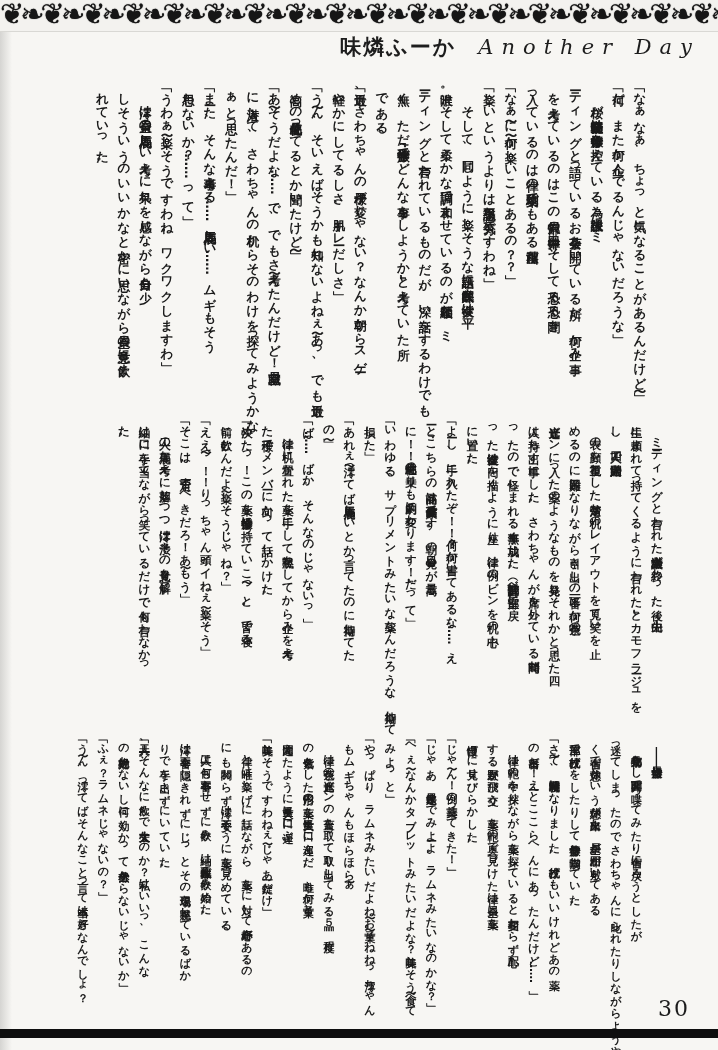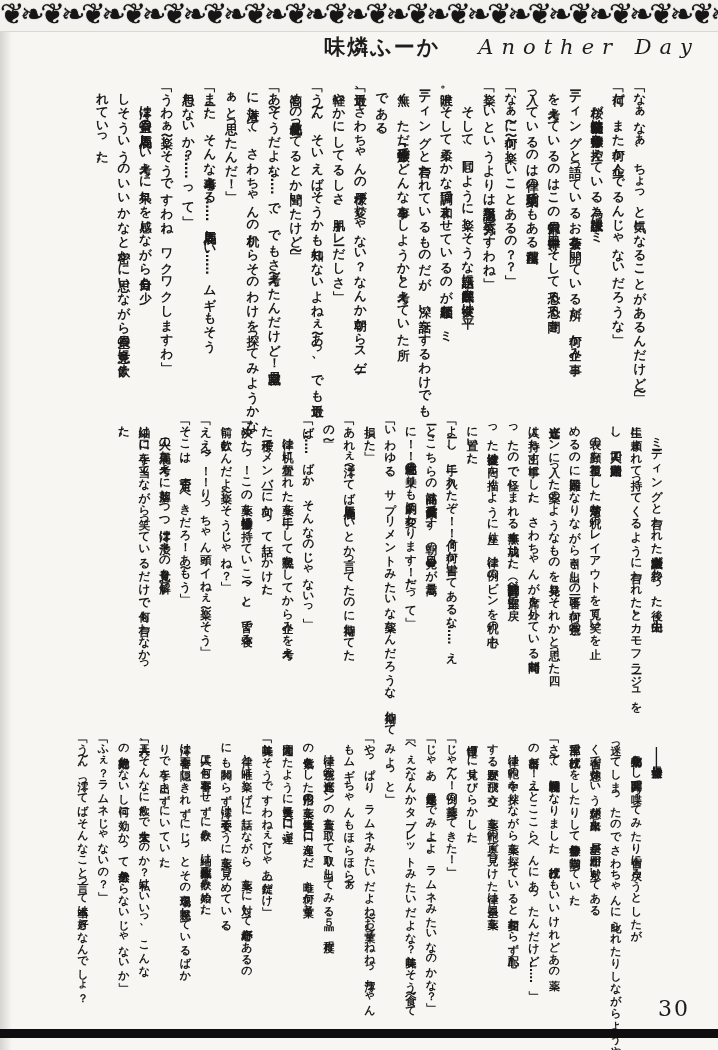--- a/index.html
+++ b/index.html
@@ -25,21 +25,21 @@
     position:absolute;top:33px;right:18px;white-space:nowrap;
     color:#1d1d1d;
   }
   .title-jp{
     display:inline-block;
     font-weight:bold;font-size:21px;letter-spacing:2px;
     font-family:"DejaVu Sans","Liberation Sans",sans-serif;
     padding-left:44px;
   }
   .title-en{
-    display:inline-block;margin-left:38px;
+    display:inline-block;margin-left:22px;
     font-style:italic;font-size:21px;letter-spacing:8px;
     font-family:"DejaVu Serif","Liberation Serif",serif;
   }
   .vtext{
     position:absolute;
     writing-mode:vertical-rl;
     -webkit-writing-mode:vertical-rl;
     text-orientation:mixed;
     color:#1a1a1a;
   }

